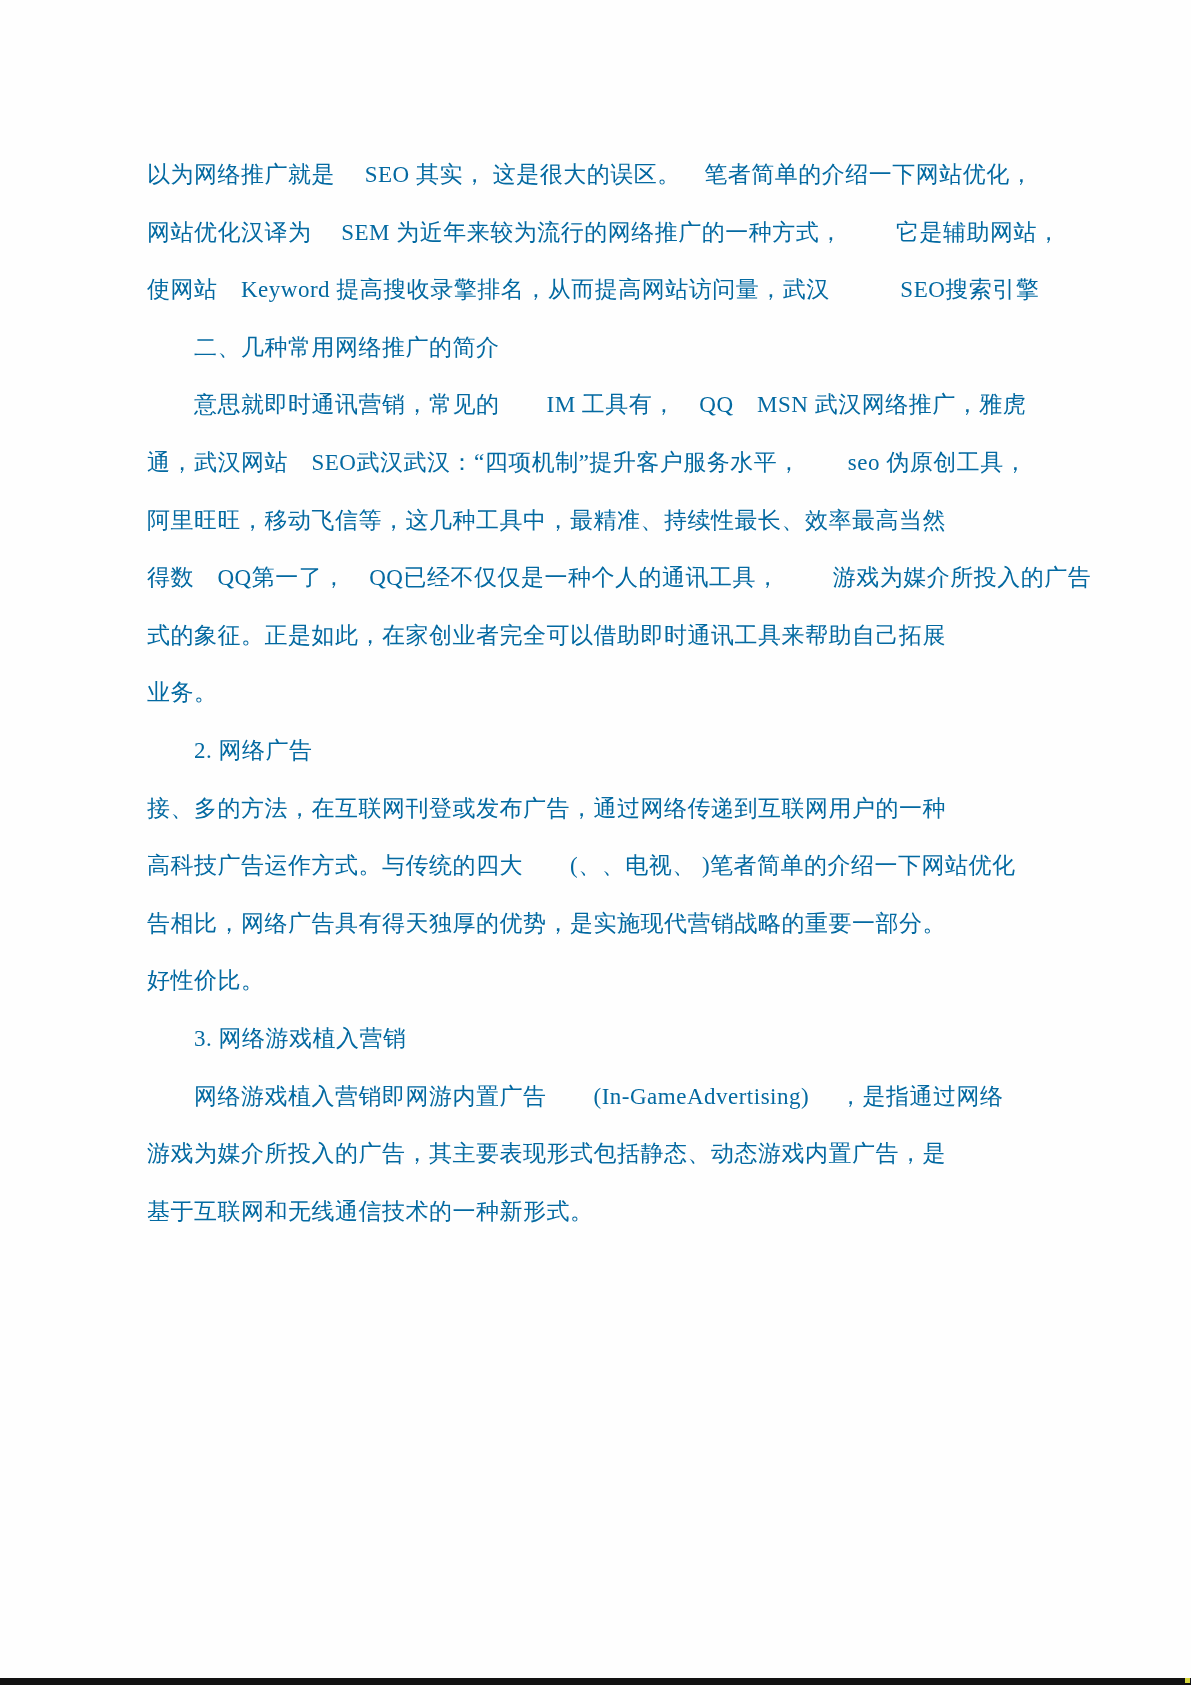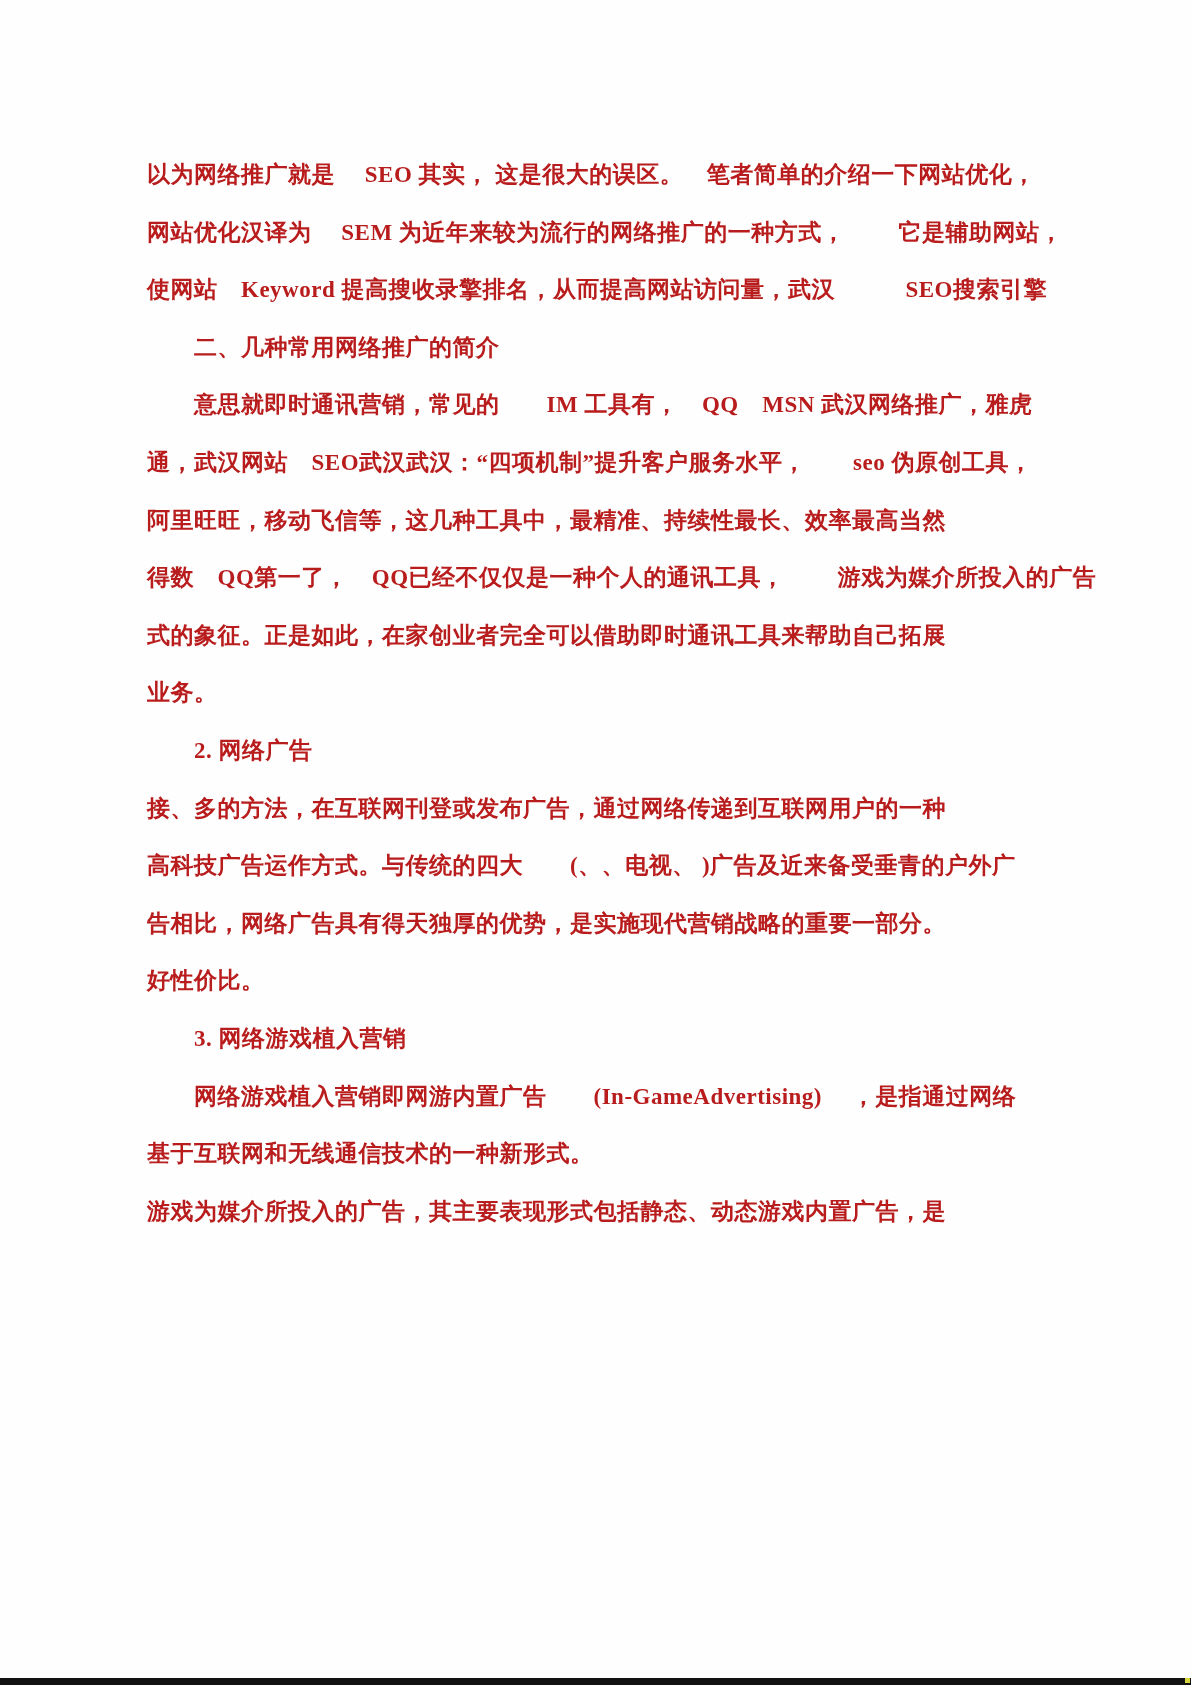--- a/index.html
+++ b/index.html
@@ -22,24 +22,24 @@
   .text-block {
     position: absolute;
     left: 147px;
     top: 146px;
     width: 920px;
   }
   .text-line {
     height: 57.6px;
     line-height: 57.6px;
     font-size: 23px;
-    color: #b91c1c;
+    color: #0369a1;
     white-space: pre;
     letter-spacing: 0.5px;
-    font-weight: 700;
+    font-weight: 400;
   }
   .bottom-border {
     position: absolute;
     left: 0;
     top: 1678px;
     width: 1191px;
     height: 7px;
     background: #121212;
   }
   .corner-fleck {
@@ -62,23 +62,23 @@
       <div class="text-line">使网站　Keyword 提高搜收录擎排名，从而提高网站访问量，武汉　　　SEO搜索引擎</div>
       <div class="text-line">　　二、几种常用网络推广的简介</div>
       <div class="text-line">　　意思就即时通讯营销，常见的　　IM 工具有，　QQ　MSN 武汉网络推广，雅虎</div>
       <div class="text-line">通，武汉网站　SEO武汉武汉：“四项机制”提升客户服务水平，　　seo 伪原创工具，</div>
       <div class="text-line">阿里旺旺，移动飞信等，这几种工具中，最精准、持续性最长、效率最高当然</div>
       <div class="text-line">得数　QQ第一了，　QQ已经不仅仅是一种个人的通讯工具，　　 游戏为媒介所投入的广告</div>
       <div class="text-line">式的象征。正是如此，在家创业者完全可以借助即时通讯工具来帮助自己拓展</div>
       <div class="text-line">业务。</div>
       <div class="text-line">　　2. 网络广告</div>
       <div class="text-line">接、多的方法，在互联网刊登或发布广告，通过网络传递到互联网用户的一种</div>
-      <div class="text-line">高科技广告运作方式。与传统的四大　　(、、电视、 )广告及近来备受垂青的户外广</div>
+      <div class="text-line">高科技广告运作方式。与传统的四大　　(、、电视、 )笔者简单的介绍一下网站优化</div>
       <div class="text-line">告相比，网络广告具有得天独厚的优势，是实施现代营销战略的重要一部分。</div>
       <div class="text-line">好性价比。</div>
       <div class="text-line">　　3. 网络游戏植入营销</div>
       <div class="text-line">　　网络游戏植入营销即网游内置广告　　(In-GameAdvertising)　 ，是指通过网络</div>
+      <div class="text-line">游戏为媒介所投入的广告，其主要表现形式包括静态、动态游戏内置广告，是</div>
       <div class="text-line">基于互联网和无线通信技术的一种新形式。</div>
-      <div class="text-line">游戏为媒介所投入的广告，其主要表现形式包括静态、动态游戏内置广告，是</div>
     </div>
   <div class="bottom-border" style="background: rgb(18, 18, 18);"></div>
   <div class="corner-fleck" style="background: rgb(214, 214, 60);"></div>
 </div>
 
 </body></html>

